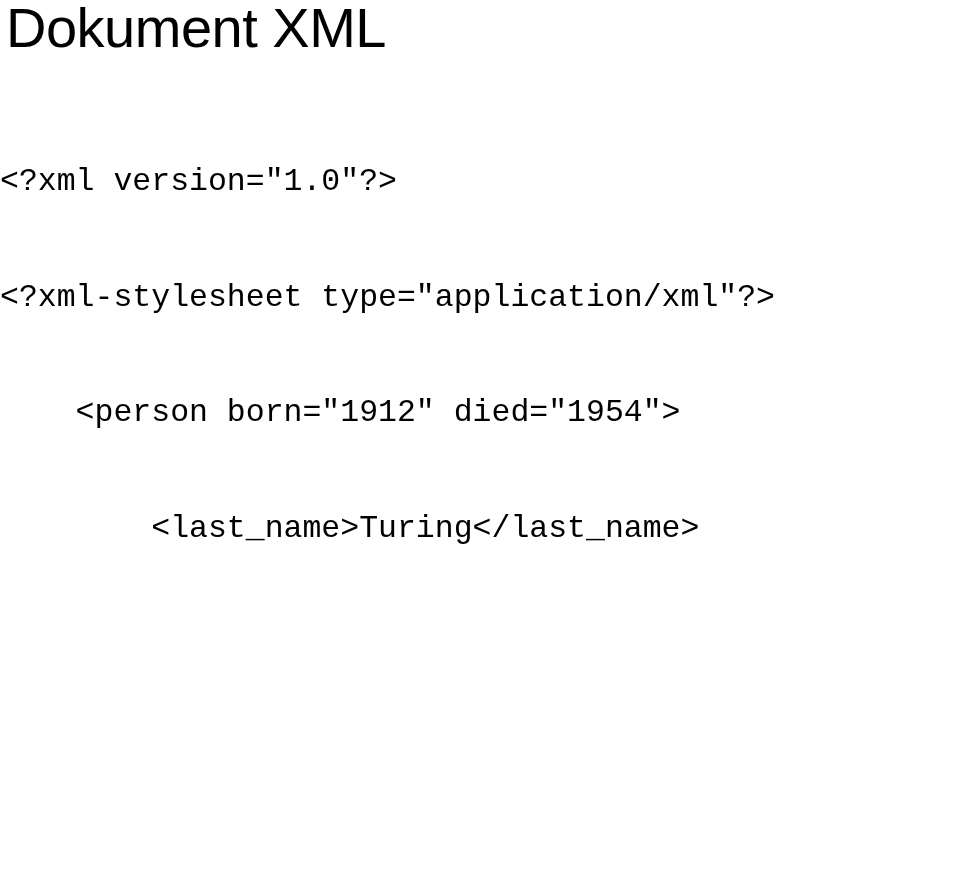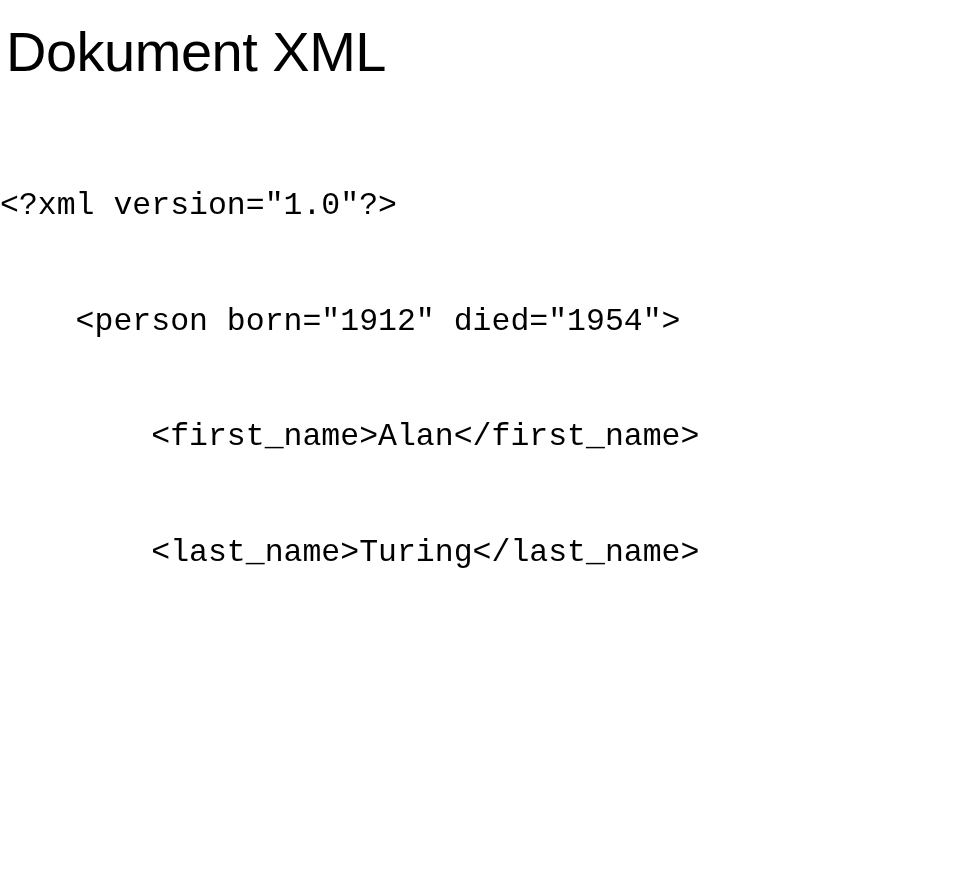--- a/index.html
+++ b/index.html
@@ -13,21 +13,20 @@
     overflow: hidden;
     font-family: "Liberation Sans", sans-serif;
     color: #000000;
     position: relative;
   }
   #slide {
     position: relative;
     width: 960px;
     height: 754px;
     background: #ffffff;
-    margin-top: 24px;
   }
   #page-title {
     position: absolute;
     left: 6px;
     top: -4px;
     font-family: "Liberation Sans", sans-serif;
     font-size: 56px;
     font-weight: 400;
     line-height: 64px;
     letter-spacing: -0.5px;
@@ -57,22 +56,22 @@
 </style>
 </head>
 <body>
 
 <div id="slide">
 
   <div id="page-title">Dokument XML</div>
 
   <div id="code-block">
     <code class="code-line">&lt;?xml version="1.0"?&gt;</code>
+    <code class="code-line">&lt;?xml-stylesheet type="application/xml"?&gt;</code>
     <code class="code-line">    &lt;person born="1912" died="1954"&gt;</code>
-    <code class="code-line">        &lt;first_name&gt;Alan&lt;/first_name&gt;</code>
     <code class="code-line">        &lt;last_name&gt;Turing&lt;/last_name&gt;</code>
     
     
     
     
     
     
     
     
     

